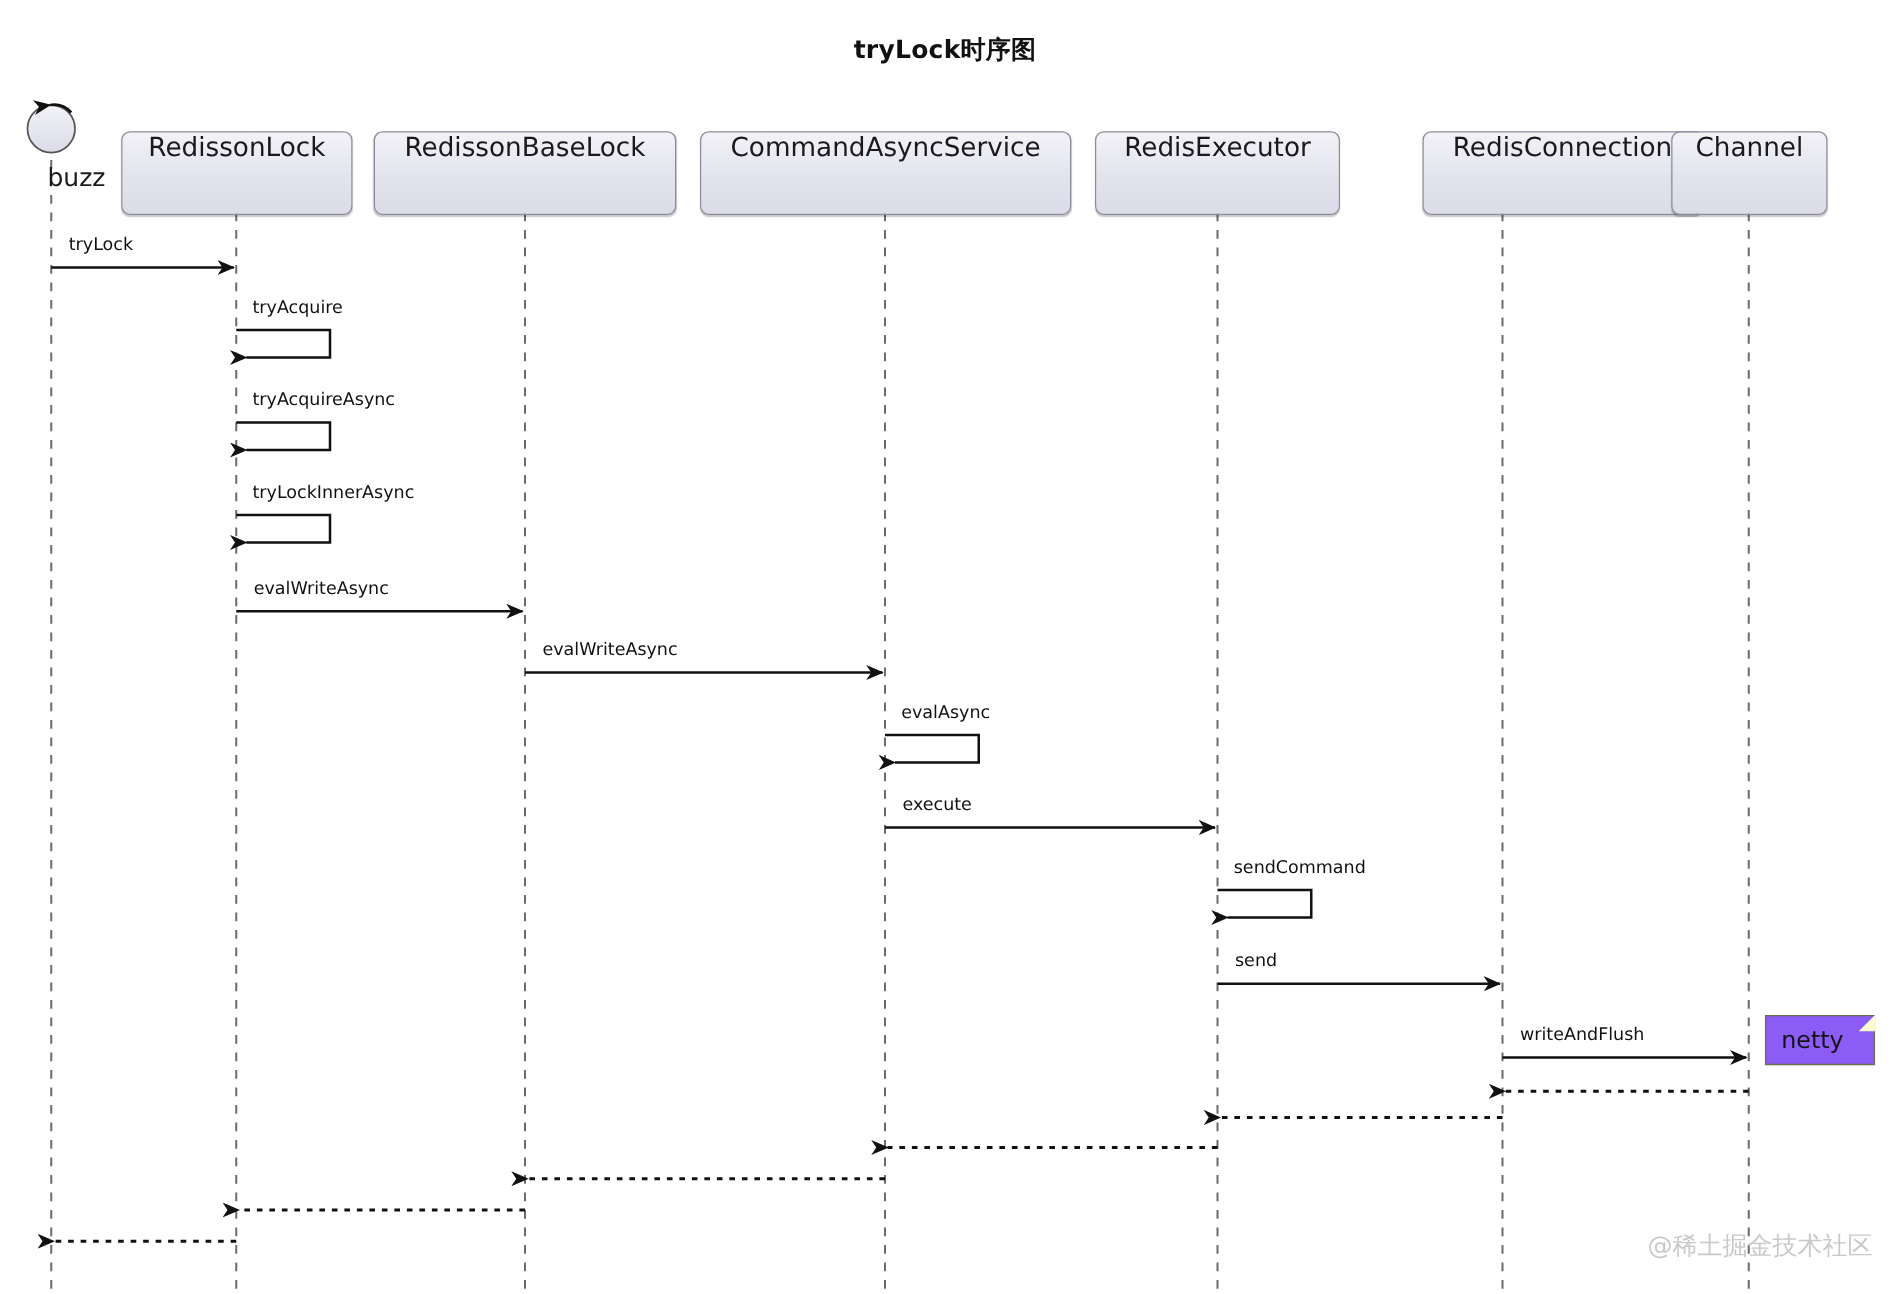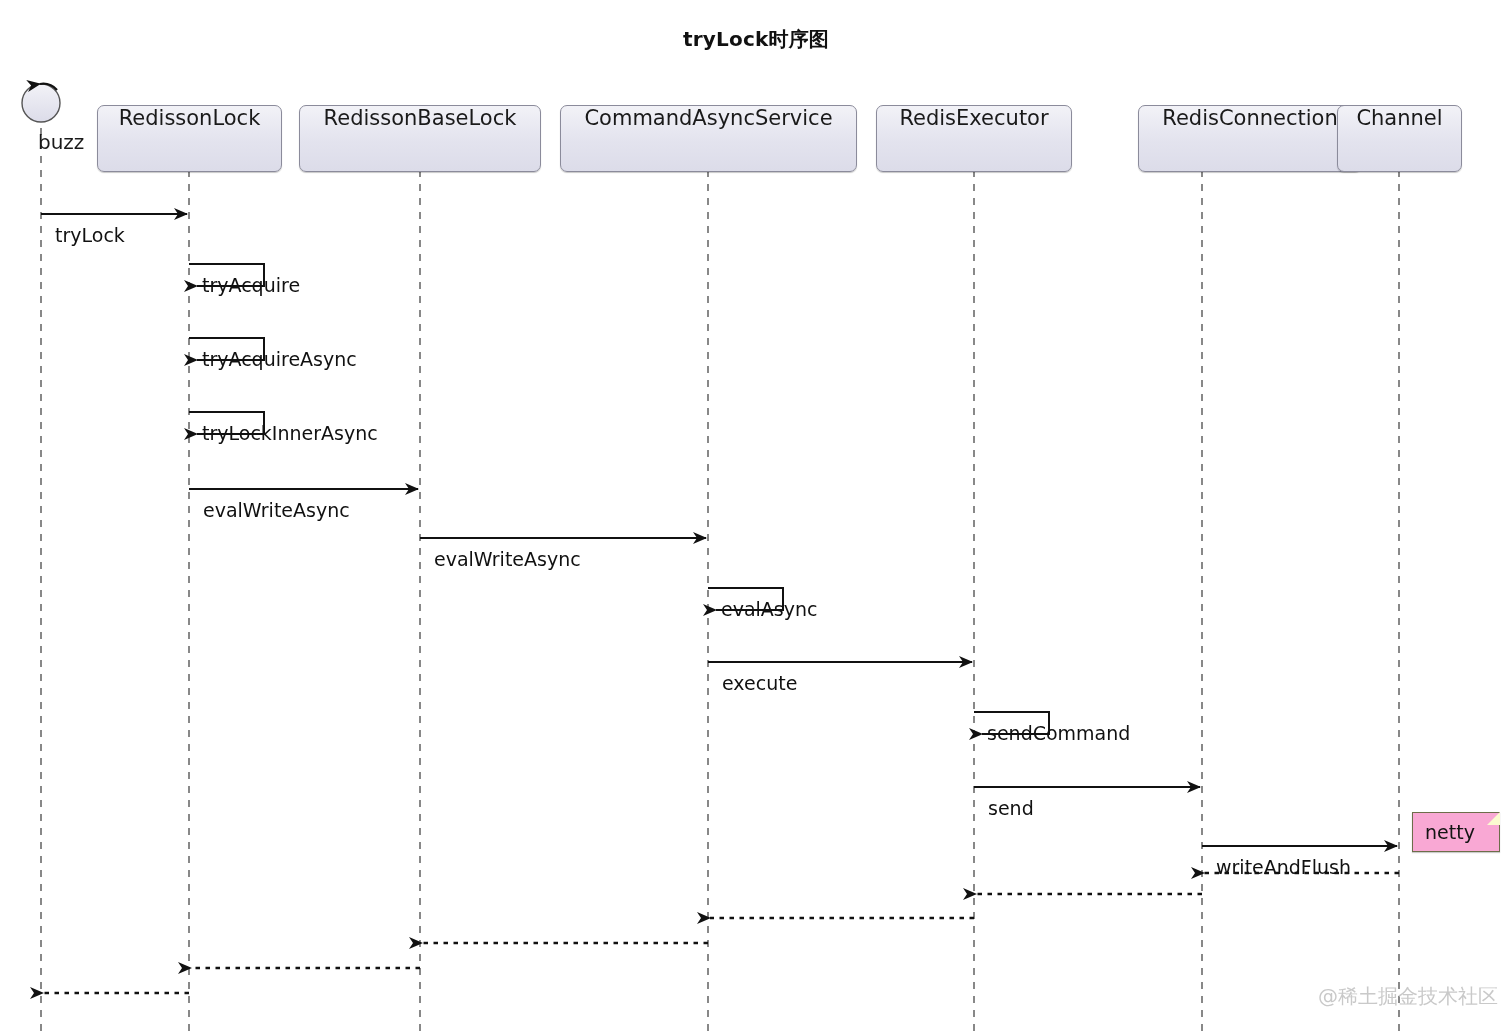--- a/index.html
+++ b/index.html
@@ -50,24 +50,23 @@
     white-space: nowrap;
   }
   .actor-label {
     position: absolute;
     font-size: 20px;
     color: #1a1a1a;
     white-space: nowrap;
   }
   .msg-label {
     position: absolute;
-    font-size: 19px;
+    font-size: 14px;
     color: #111111;
     white-space: nowrap;
-    margin-top: 36px;
   }
   .note-box {
     position: absolute;
     box-sizing: border-box;
     background: #fbfbd0;
     border: 1px solid #6d6d4a;
     display: flex;
     align-items: center;
     font-size: 19px;
     color: #141414;
@@ -169,18 +168,18 @@
       <div class="msg-label" style="left: 202px; top: 386px;">tryLockInnerAsync</div>
       <div class="msg-label" style="left: 203px; top: 463px;">evalWriteAsync</div>
       <div class="msg-label" style="left: 434px; top: 512px;">evalWriteAsync</div>
       <div class="msg-label" style="left: 721px; top: 562px;">evalAsync</div>
       <div class="msg-label" style="left: 722px; top: 636px;">execute</div>
       <div class="msg-label" style="left: 987px; top: 686px;">sendCommand</div>
       <div class="msg-label" style="left: 988px; top: 761px;">send</div>
       <div class="msg-label" style="left: 1216px; top: 820px; text-align: right;">writeAndFlush</div>
     </div>
 
-  <div class="note-box" style="left: 1412px; top: 812px; width: 88px; height: 40px; background: #f9a8d4; border-color: rgb(109, 109, 74);">netty</div>
+  <div class="note-box" style="left: 1412px; top: 812px; width: 88px; height: 40px; background: #8b5cf6; border-color: rgb(109, 109, 74);">netty</div>
   <div class="note-fold" style="left: 1487px; top: 812px; border-width: 0px 0px 13px 13px; border-color: transparent transparent rgb(251, 251, 208);"></div>
 
   <div class="watermark" style="left:1318px; top:983px;">@稀土掘金技术社区</div>
 
 </div>
 
 </body></html>

